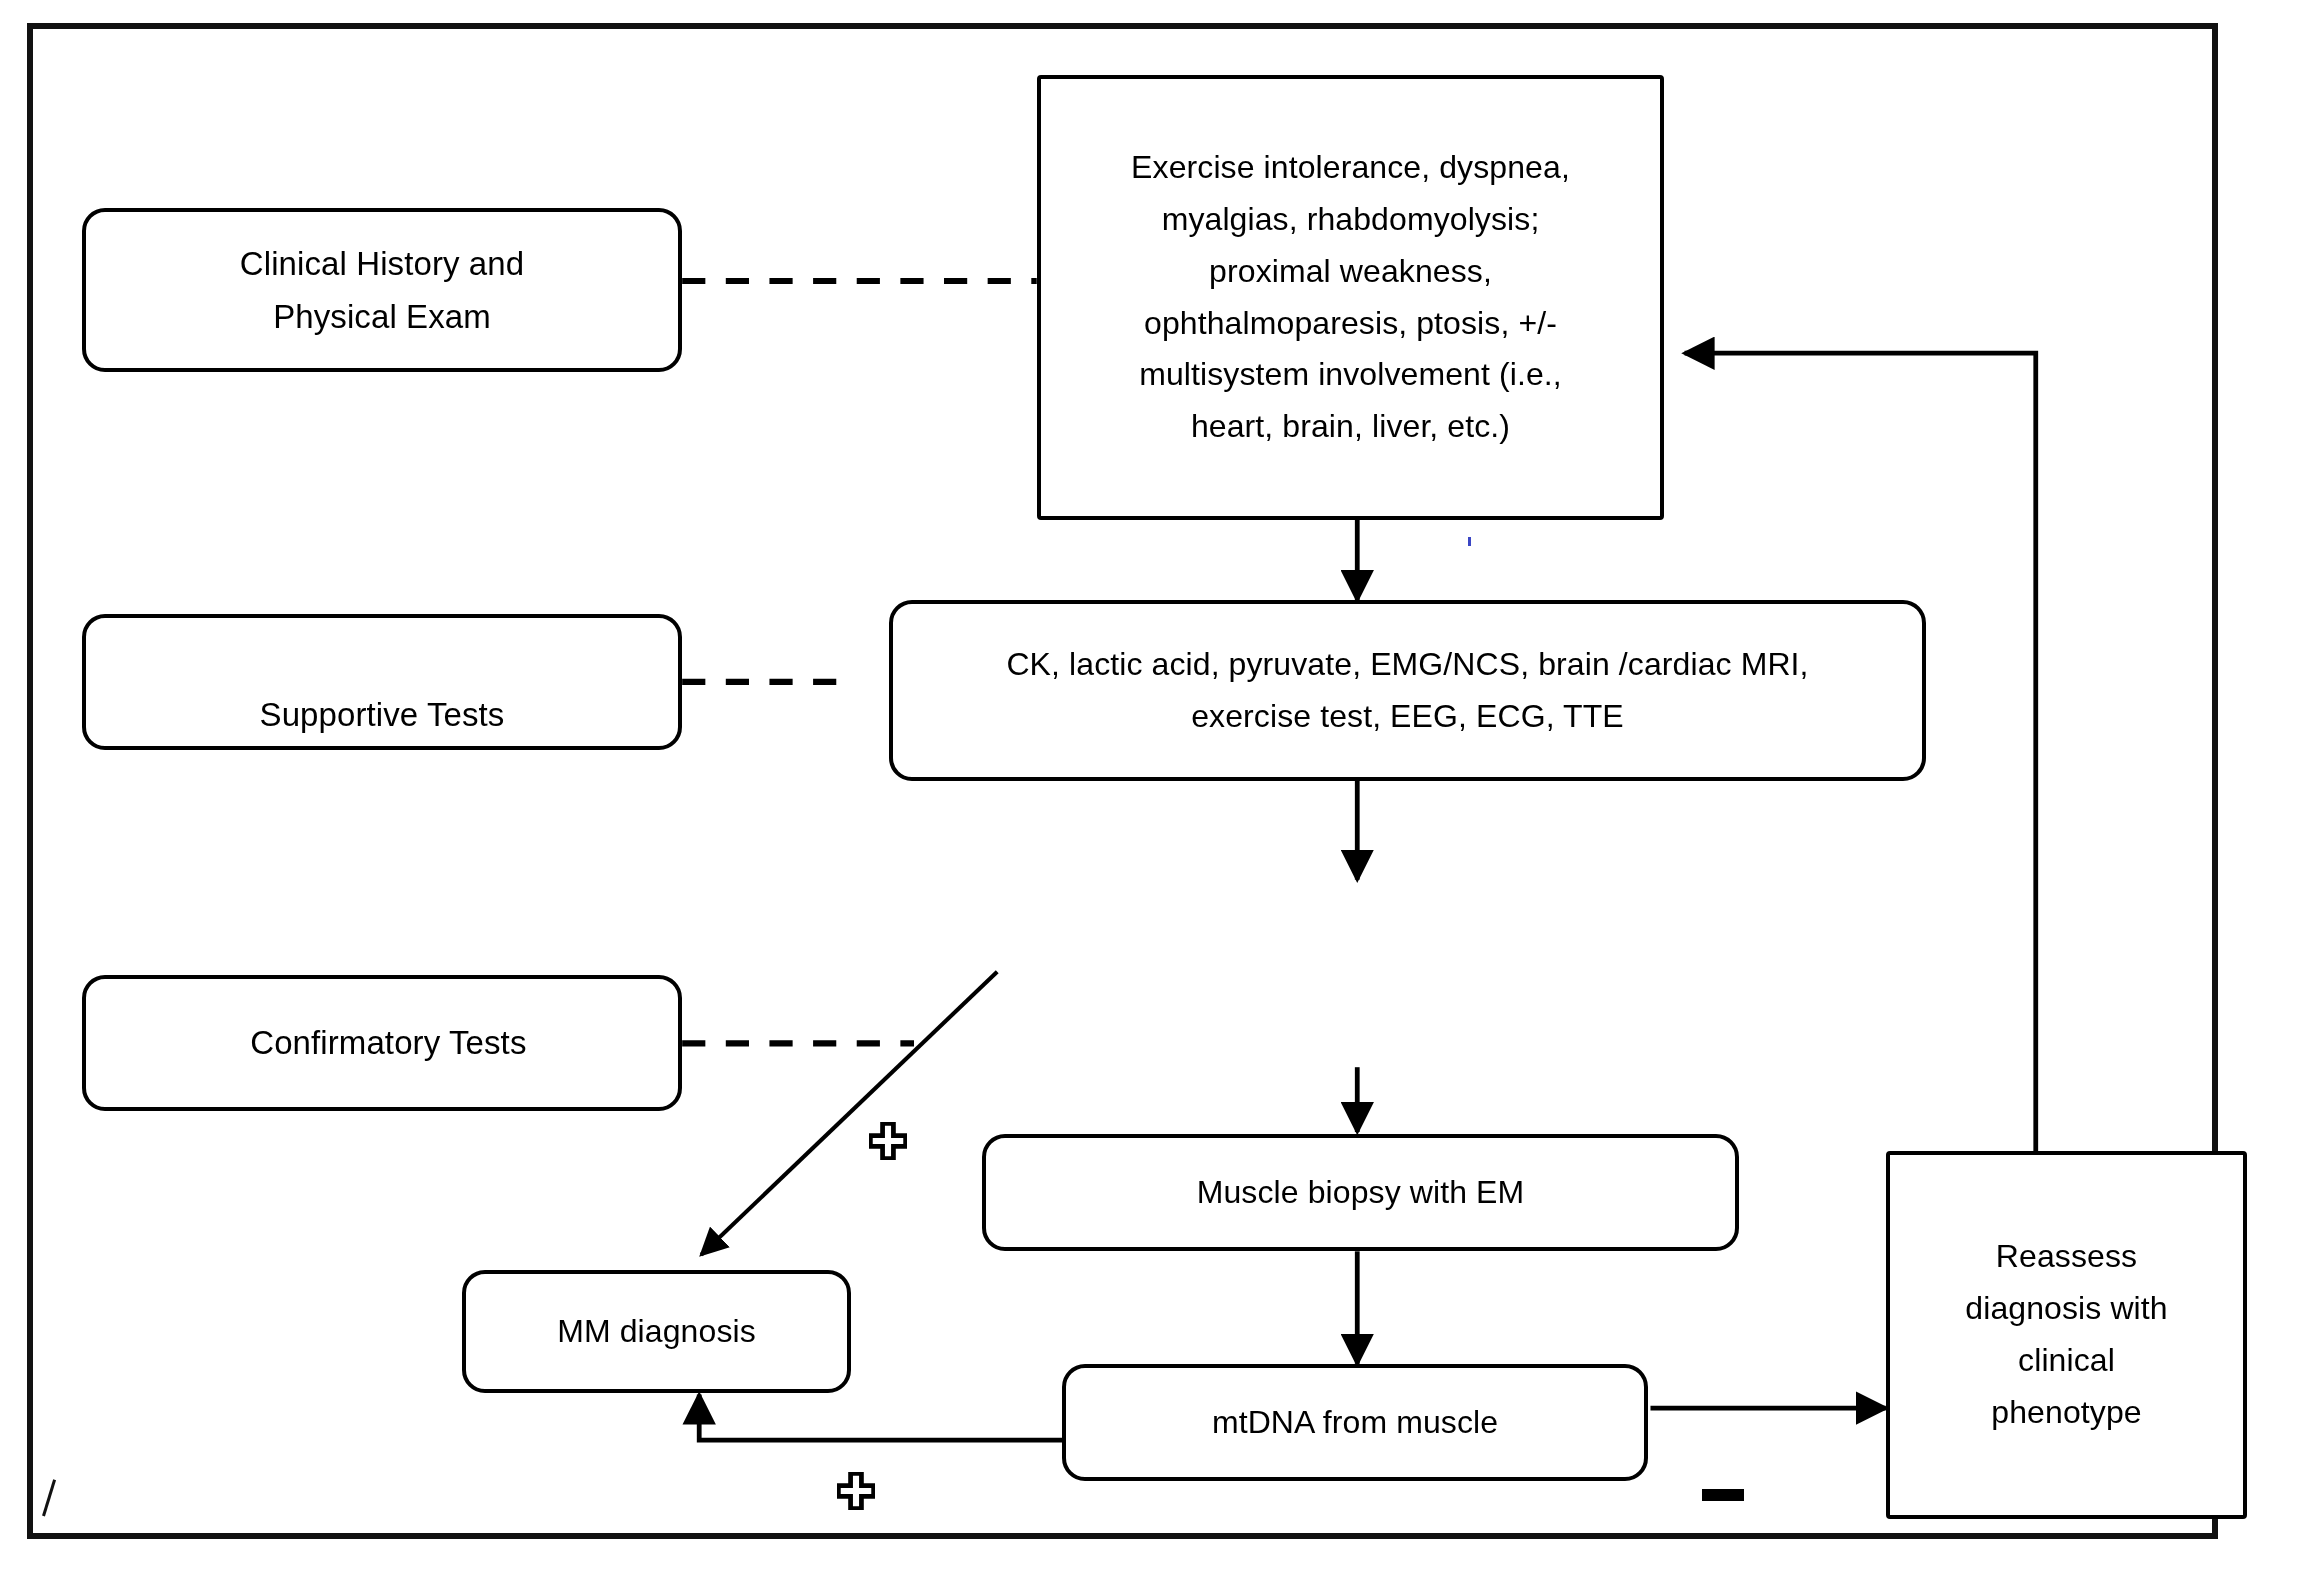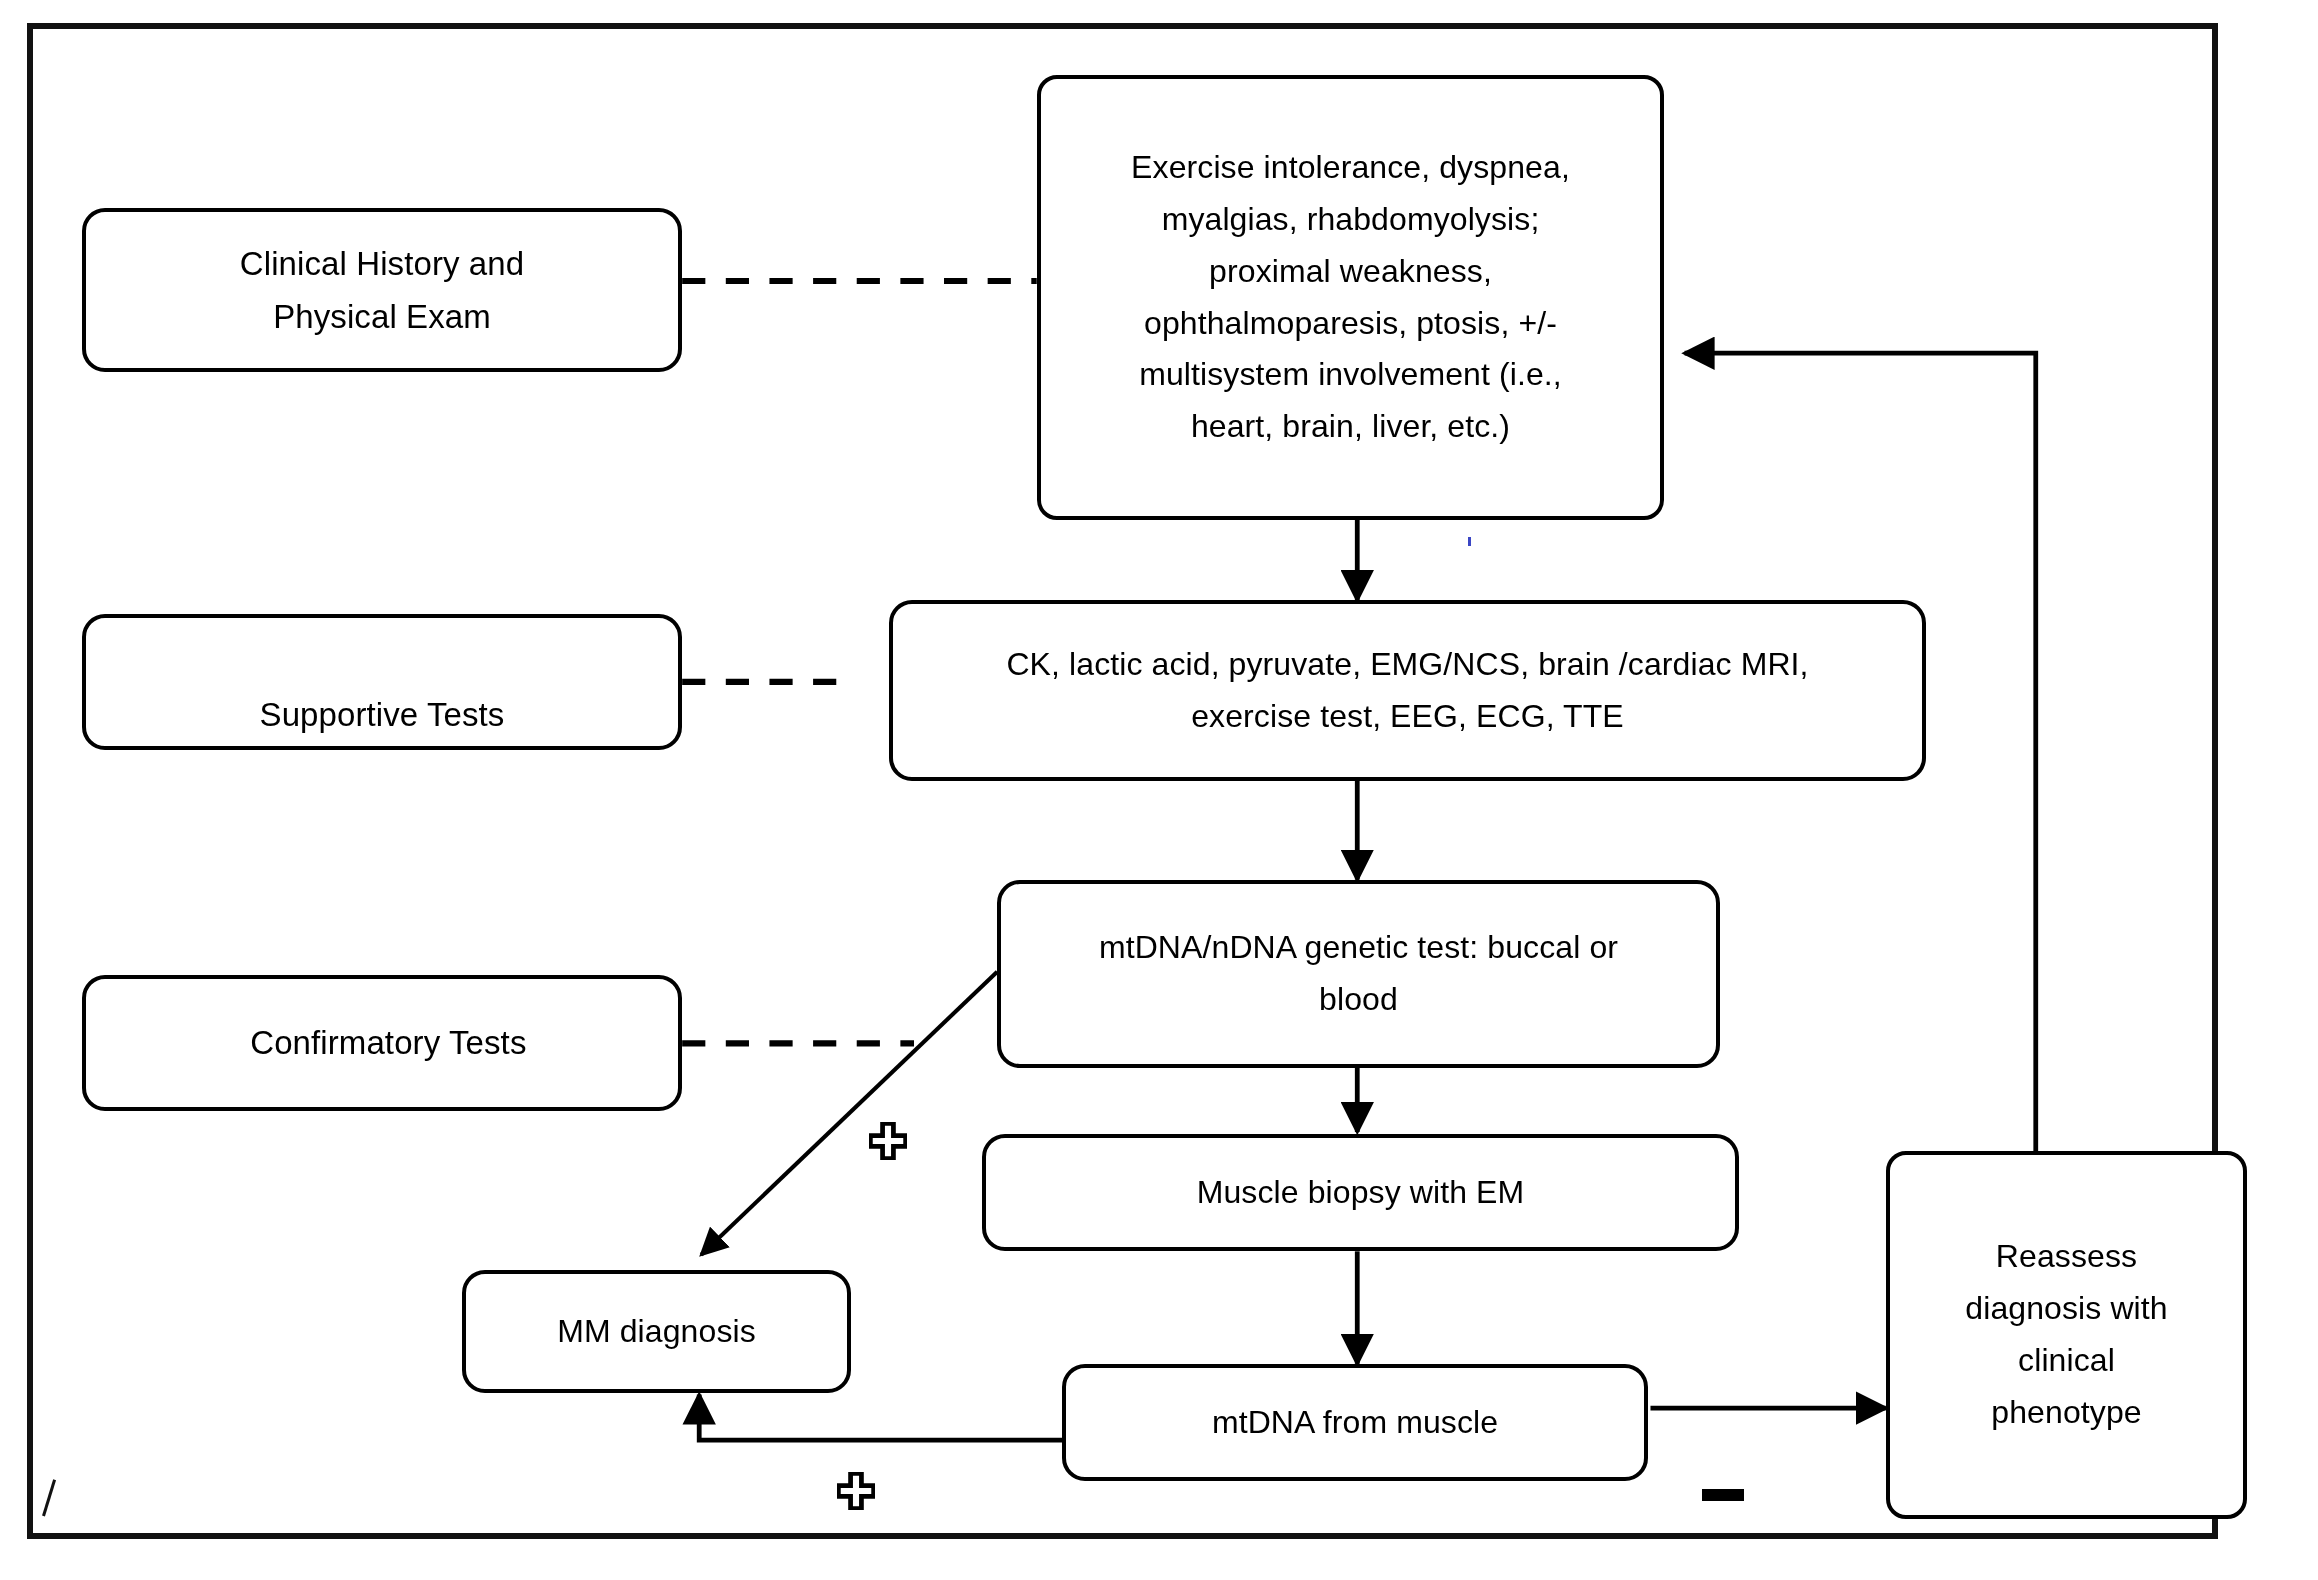--- a/index.html
+++ b/index.html
@@ -29,21 +29,21 @@
     display:flex;
     align-items:center;
     justify-content:center;
     text-align:center;
     color:#000000;
     line-height:1.62;
     padding:4.1px 12.3px;
     font-size:32px;
     letter-spacing:0.1px;
   }
-  .node.big-radius{border-radius:20px;}
+  .node.big-radius{border-radius:4px;}
   .node .txt{display:block;width:100%;}
   
   #wires{position:absolute;left:0;top:0;width:2319px;height:1580px;overflow:visible;}
   .plus-mark{
     position:absolute;
     width:38px;height:38px;
   }
   .minus-mark{
     position:absolute;
     width:42px;height:11.6px;
@@ -127,26 +127,20 @@
     </span>
   </div>
 
   <div class="node" style="left:889px;top:600px;width:1037px;height:181px;font-size:32px;">
     <span class="txt">
       <span>CK, lactic acid, pyruvate, EMG/NCS, brain /cardiac MRI,</span><br>
       <span>exercise test, EEG, ECG, TTE</span>
     </span>
   </div>
 
-  <div class="node" style="left:997px;top:880px;width:723px;height:188px;font-size:32px;">
-    <span class="txt">
-      <span>mtDNA/nDNA genetic test: buccal or</span><br>
-      <span>blood</span>
-    </span>
-  </div>
 
   <div class="node" style="left:982px;top:1134px;width:757px;height:117px;font-size:32px;">
     <span class="txt">Muscle biopsy with EM</span>
   </div>
 
   <div class="node" style="left:1062px;top:1364px;width:586px;height:117px;font-size:32px;">
     <span class="txt">mtDNA from muscle</span>
   </div>
 
   <div class="node" style="left:462px;top:1270px;width:389px;height:123px;font-size:32px;">

